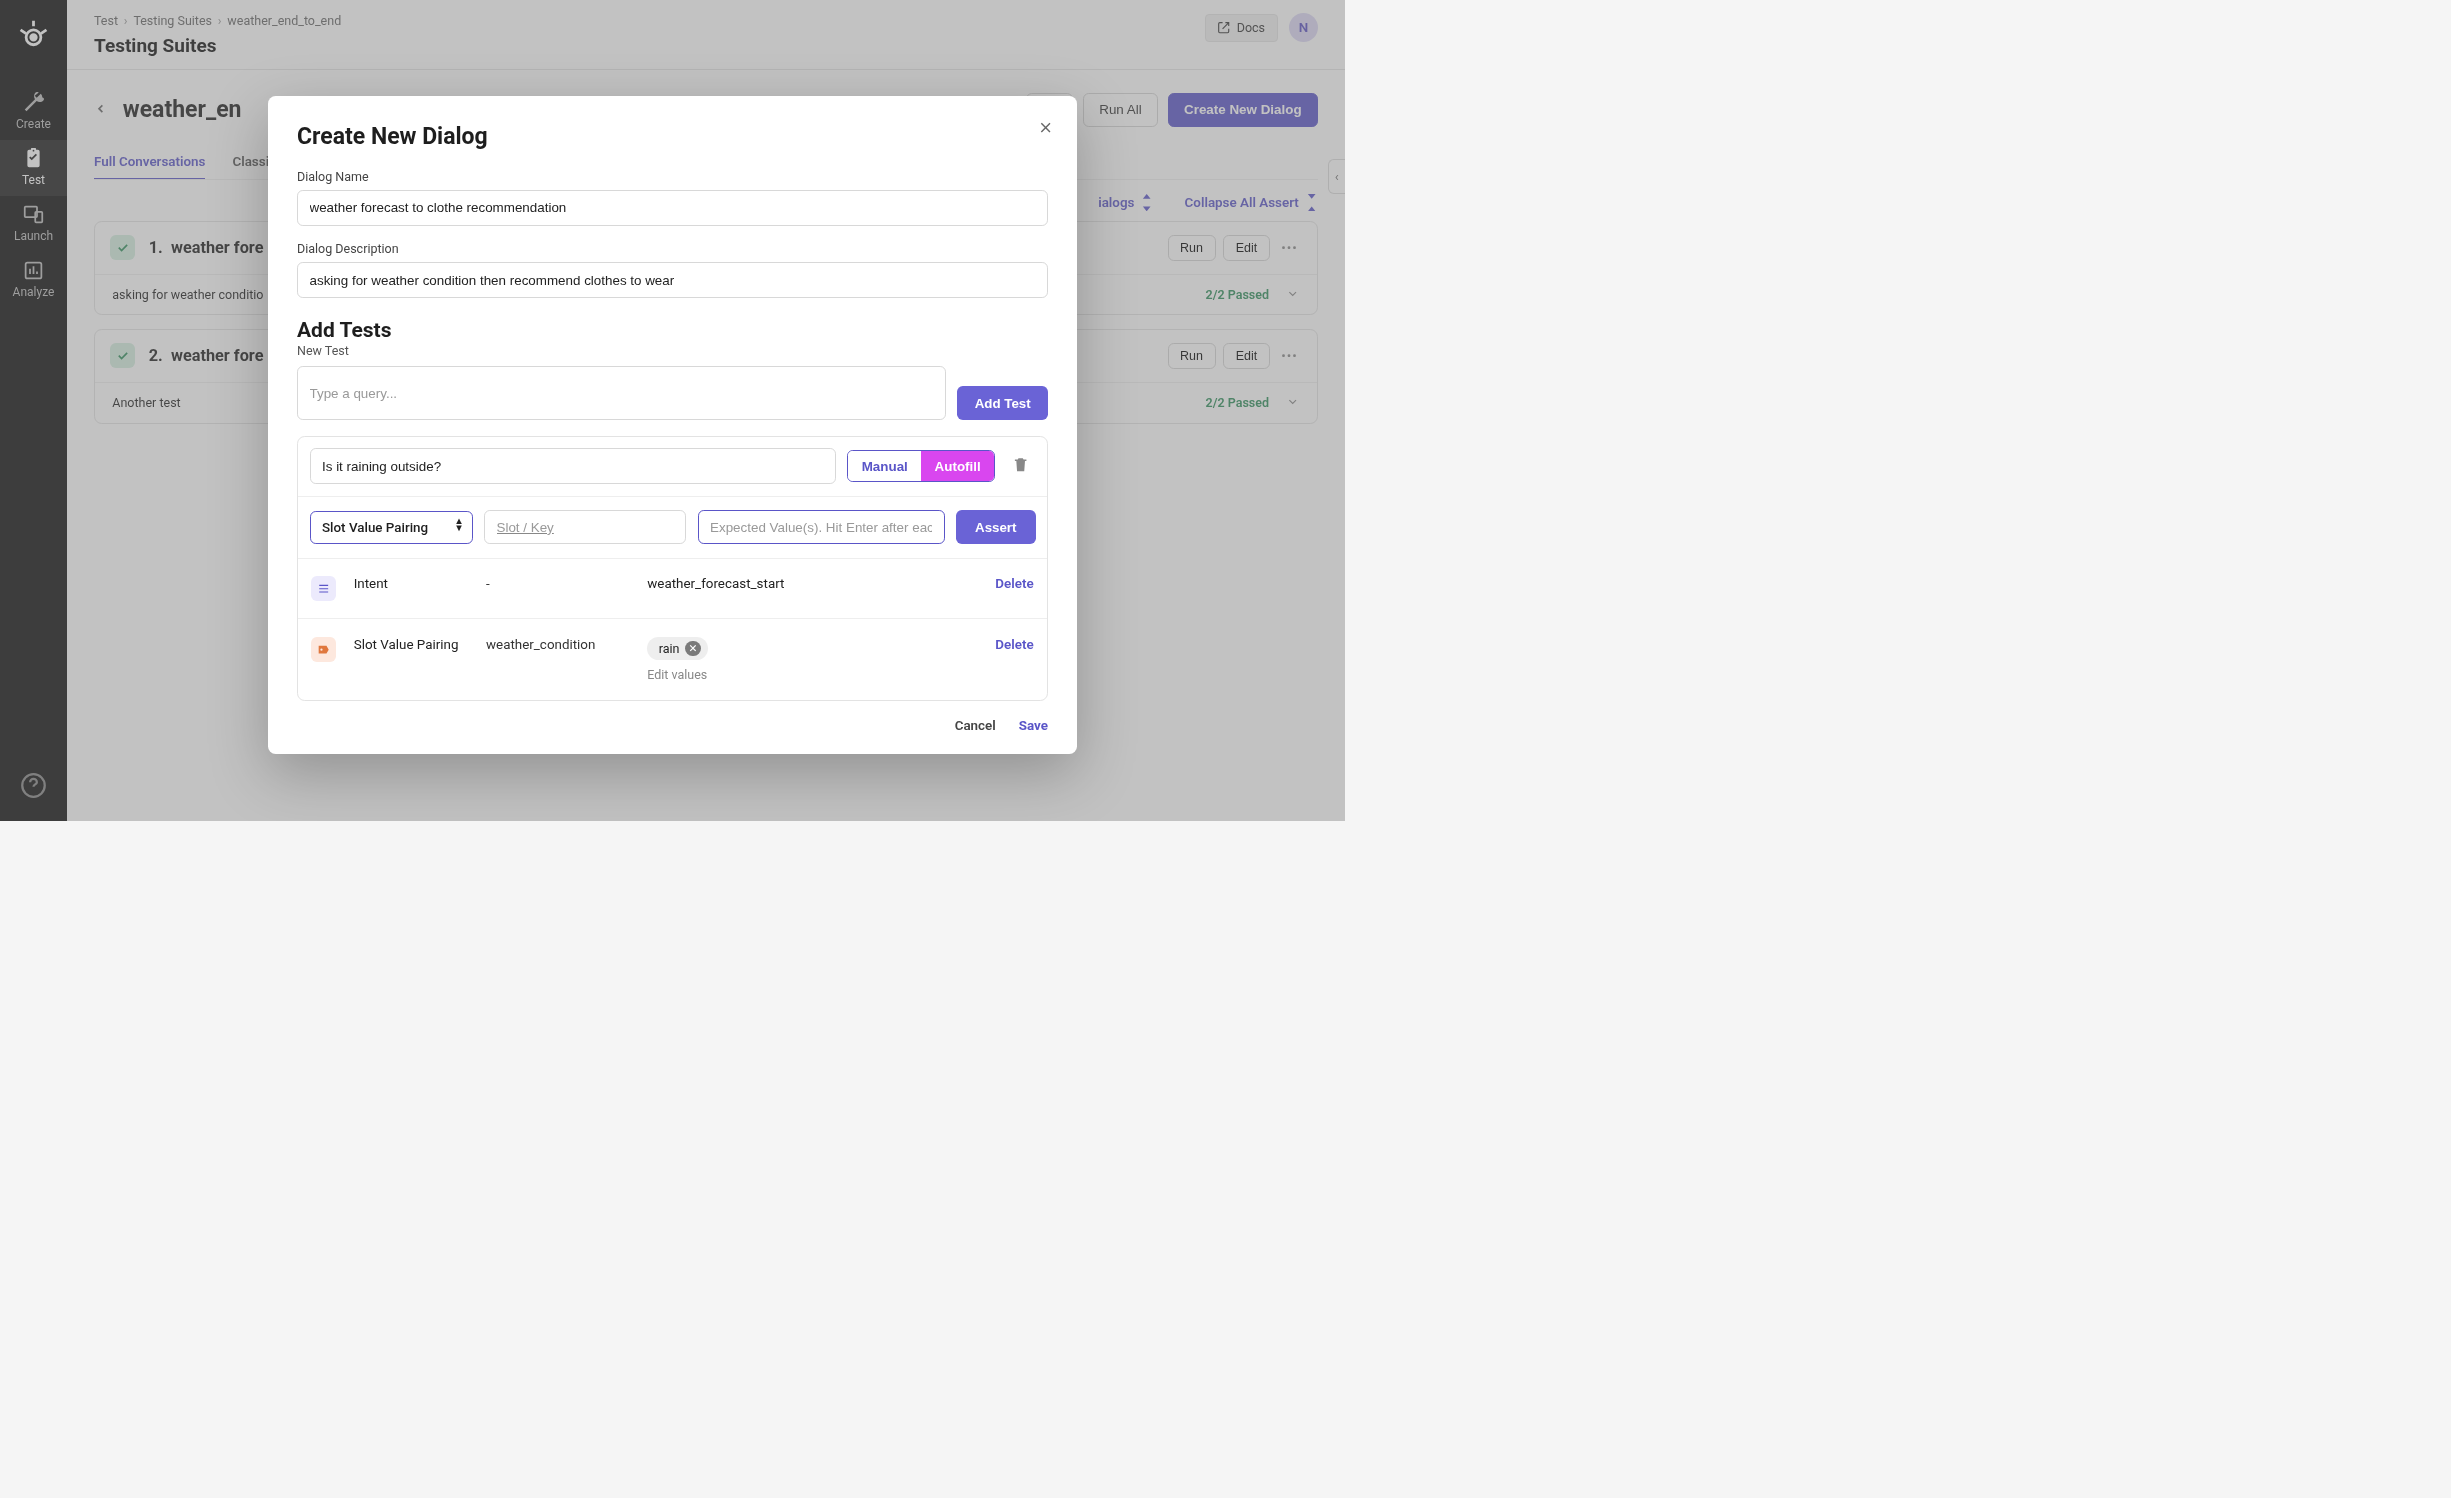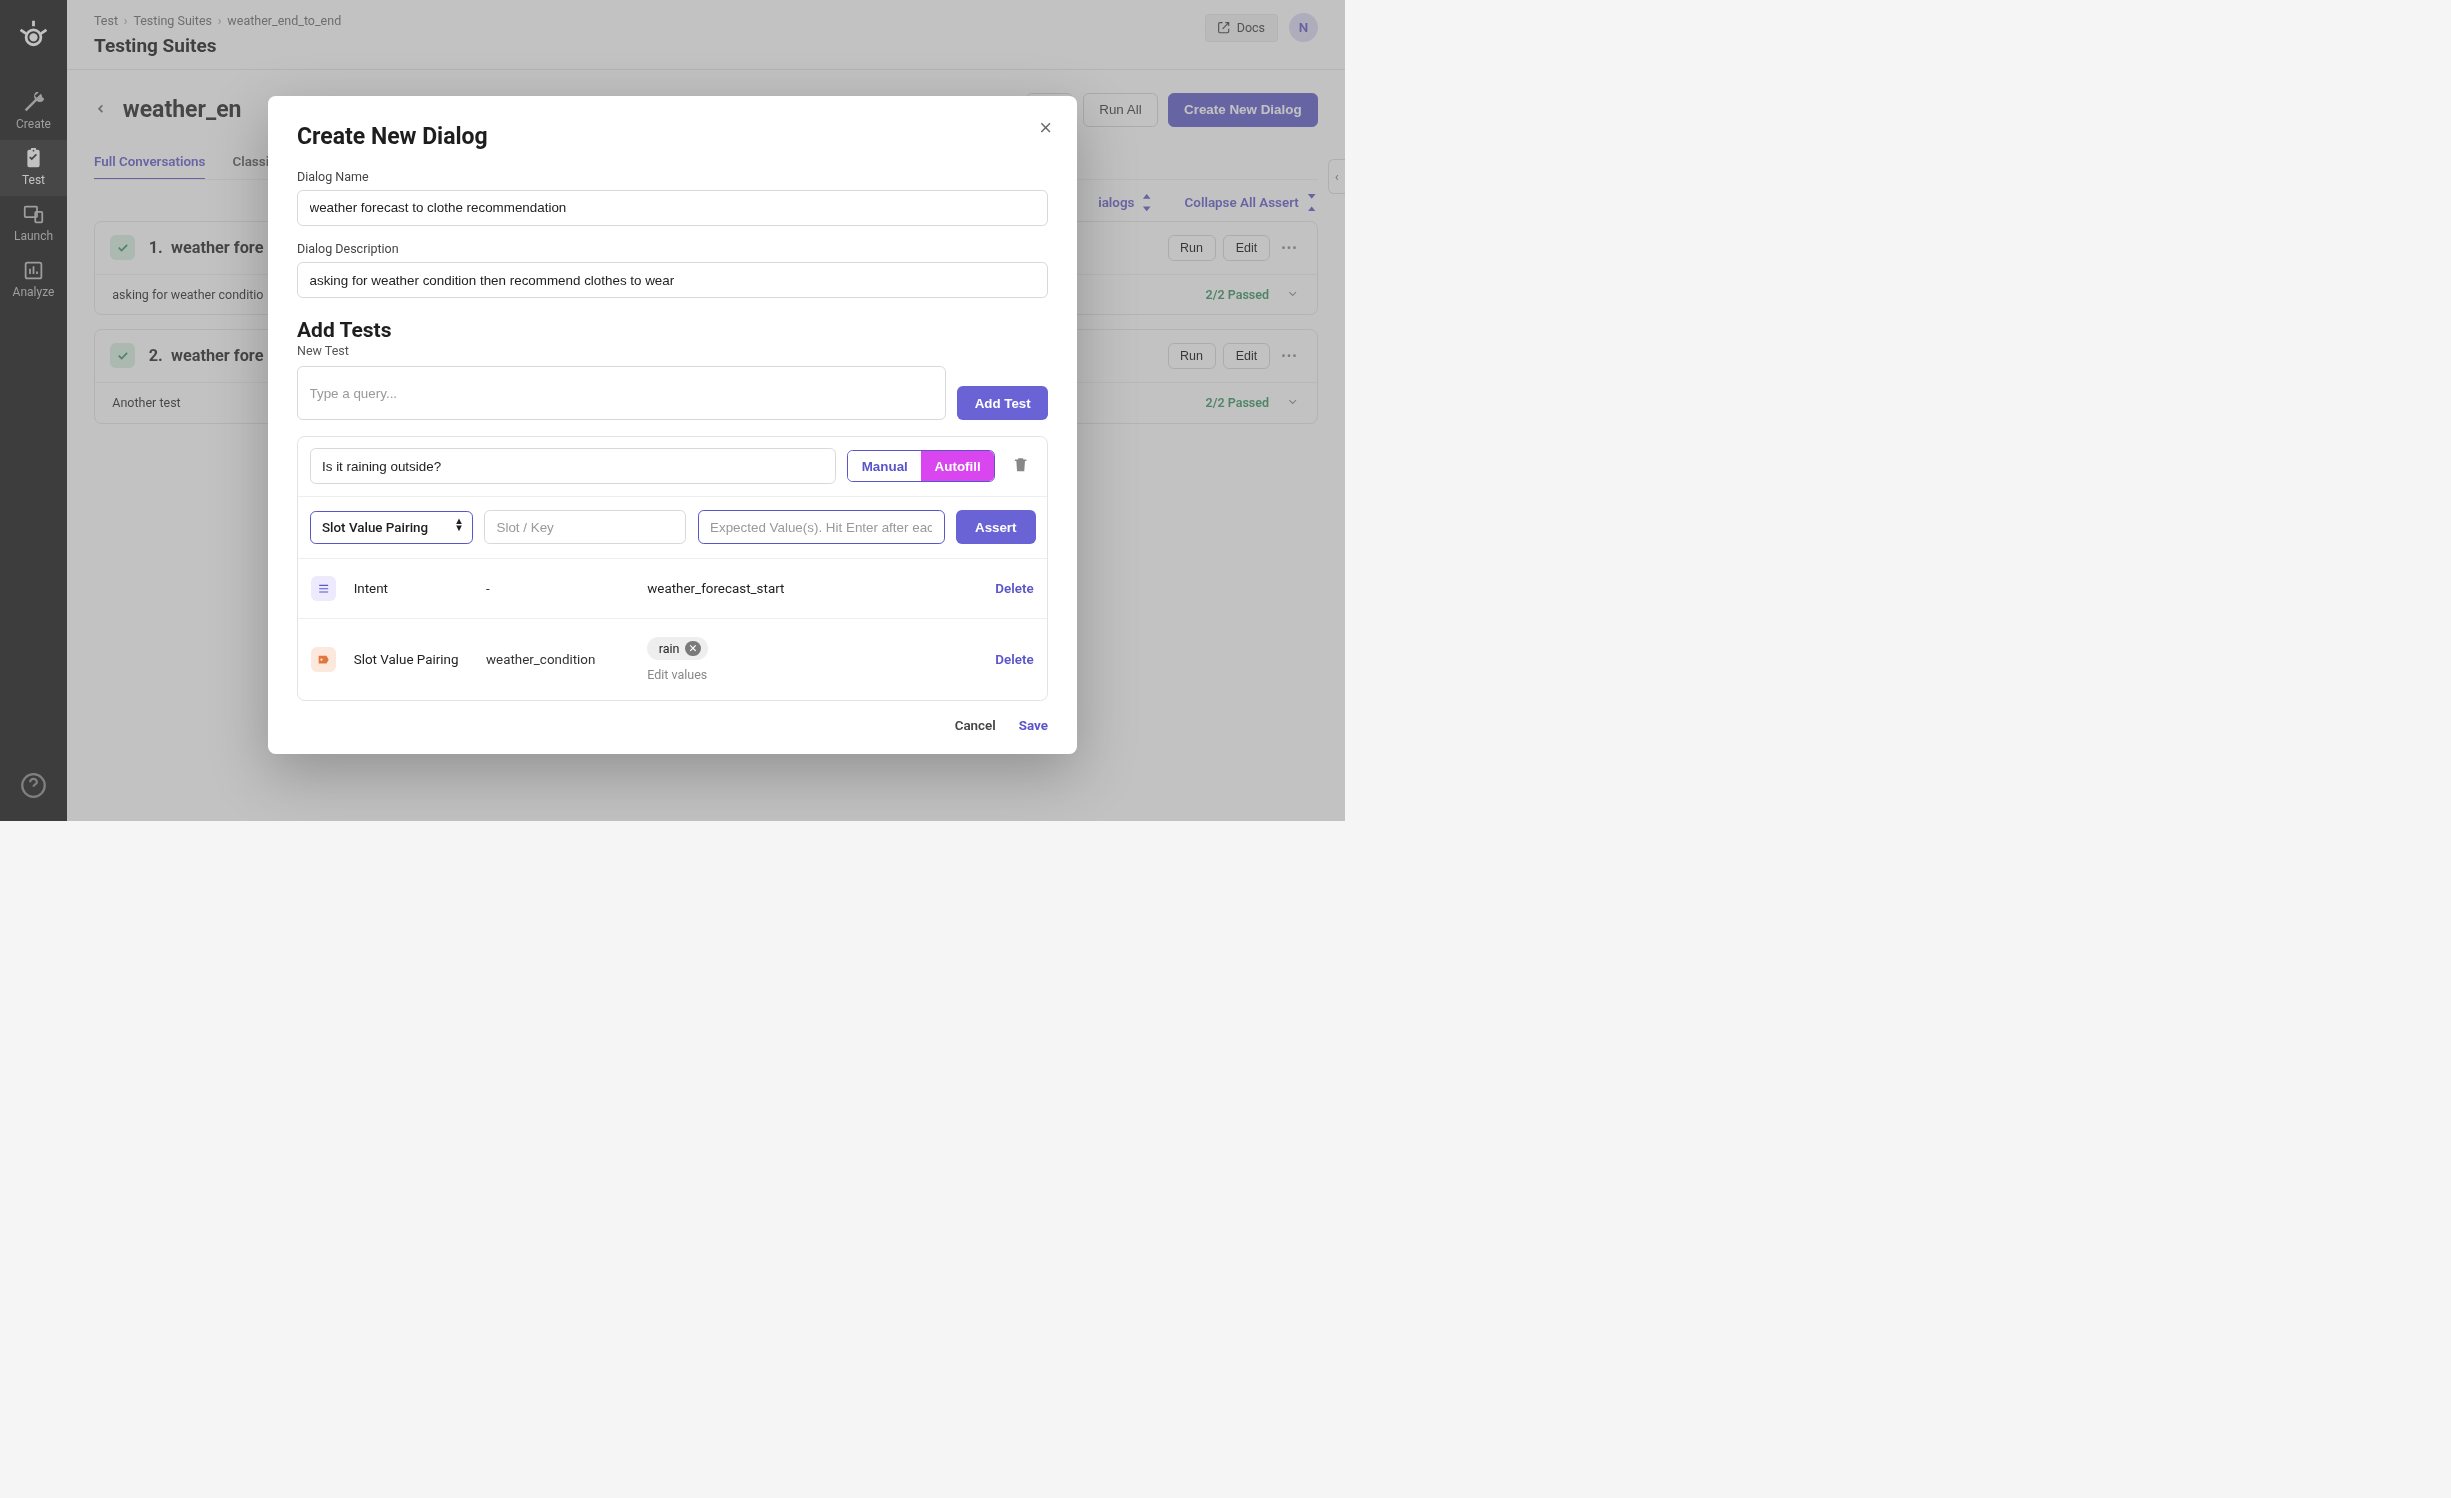--- a/index.html
+++ b/index.html
@@ -101,25 +101,25 @@
 .toggle-pair .manual { background:#fff; color:#5a55c8; }
 .toggle-pair .autofill { background:#d946ef; color:#fff; }
 .trash-btn { color:#888; padding:5.8px; }
 
 .assert-row { display:flex; align-items:center; gap:11.5px; padding:13.4px 11.5px; border-bottom:1px solid #eee; }
 .select-box {
   border:1.9px solid #5a55c8; border-radius:5.8px; padding:7.7px 29px 7.7px 11.5px; font-size:13.4px;
   position:relative; background:#fff; font-weight:500; min-width:163px;
 }
 .select-arrows { position:absolute; right:7.7px; top:5.8px; font-size:9.6px; color:#222; display:flex; flex-direction:column; line-height:6.7px; }
-.slot-input { border:1px solid #d8d8d8; border-radius:5.8px; padding:8.6px 11.5px; flex:0 0 152px; font-size:13.4px; color:#888; }
+.slot-input { border:1px solid #d8d8d8; border-radius:5.8px; padding:8.6px 11.5px; flex:0 0 152px; font-size:13.4px; color:#888;text-decoration:underline; }
 .expected-input { border:1.9px solid #5a55c8; border-radius:5.8px; padding:8.6px 11.5px; flex:1; font-size:13.4px; }
 .assert-btn { background:#6a63d6; color:#fff; border:none; border-radius:5.8px; padding:9.6px 19px; font-weight:600; }
 
-.assertion { display:flex; align-items:center; padding:17.3px 13.4px; border-bottom:1px solid #eee; gap:17.3px; }
+.assertion { display:flex; padding:17.3px 13.4px; border-bottom:1px solid #eee; gap:17.3px; }
 .assertion:last-child { border-bottom:none; }
 .chip-icon { width:25px; height:25px; border-radius:5.8px; display:flex; align-items:center; justify-content:center; }
 .chip-icon.blue { background:#eceafc; color:#5a55c8; }
 .chip-icon.orange { background:#fde8de; color:#e0783e; }
 .a-col1 { width:115px; font-size:13.4px; color:#222; }
 .a-col2 { width:144px; font-size:13.4px; color:#333; }
 .a-col3 { flex:1; font-size:13.4px; color:#222; }
 .delete-link { color:#5a55c8; font-weight:600; font-size:13.4px; }
 .tag-pill { background:#eee; border-radius:13.4px; padding:3.8px 7.7px 3.8px 11.5px; display:inline-flex; align-items:center; gap:5.8px; font-size:12.5px; }
 .tag-pill .x { width:15.4px; height:15.4px; border-radius:50%; background:#7a7a7a; color:#fff; display:flex; align-items:center; justify-content:center; font-size:10.6px; }

